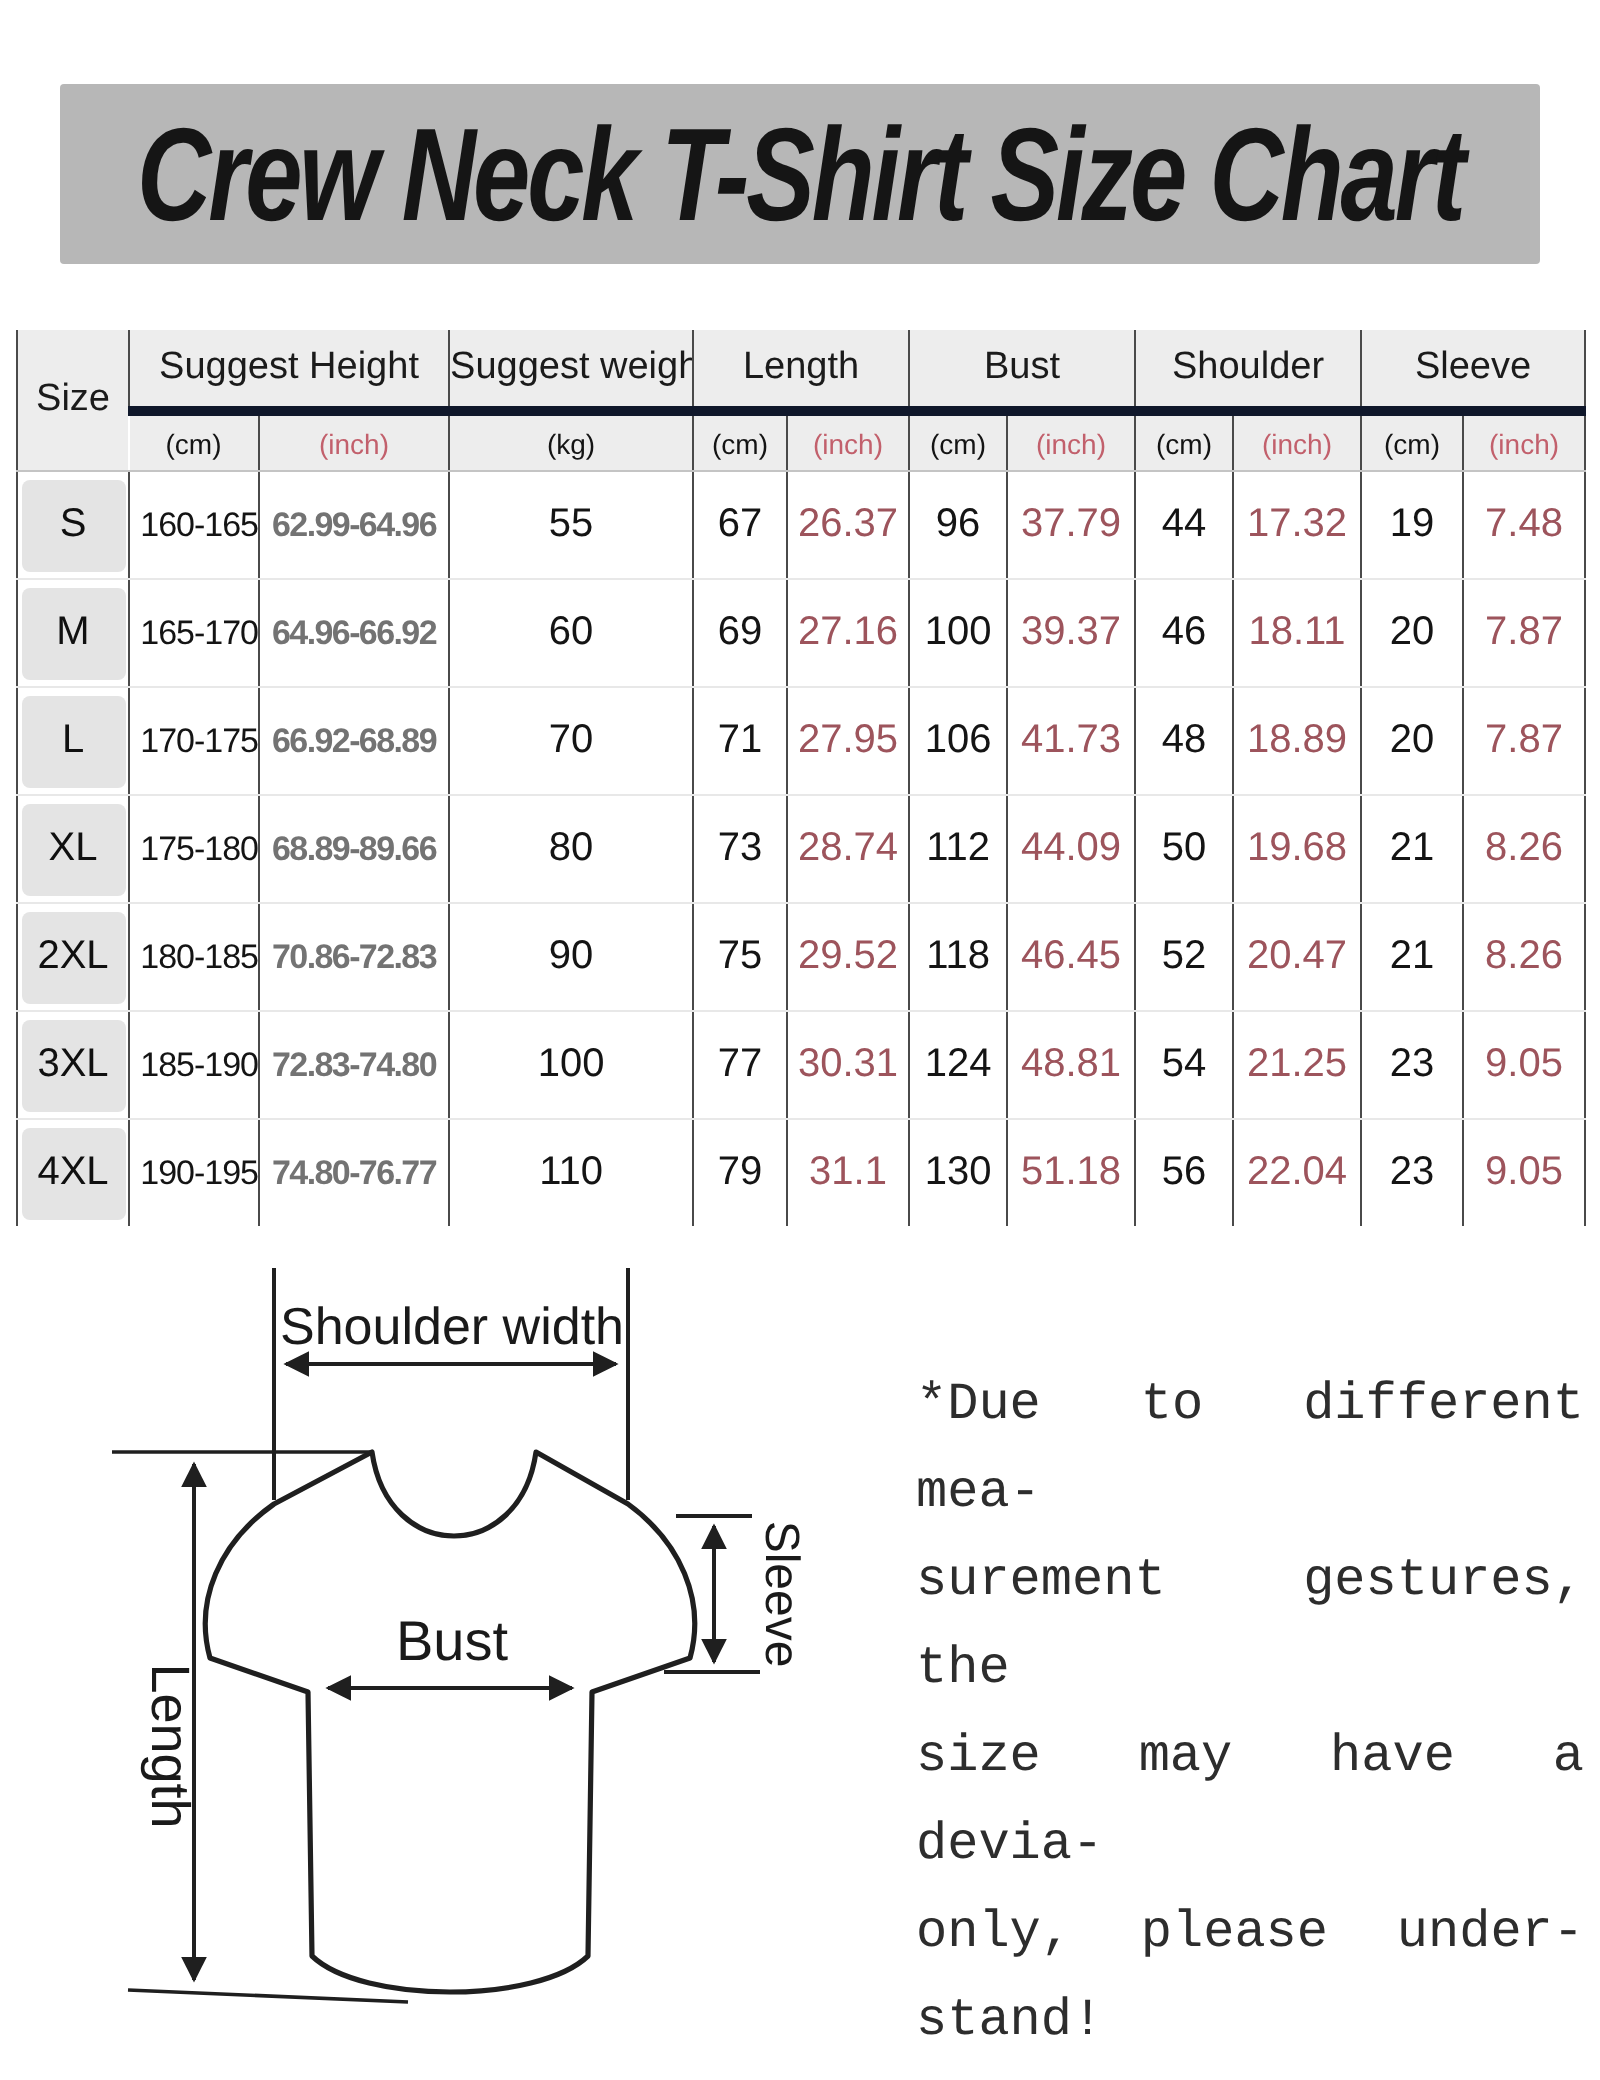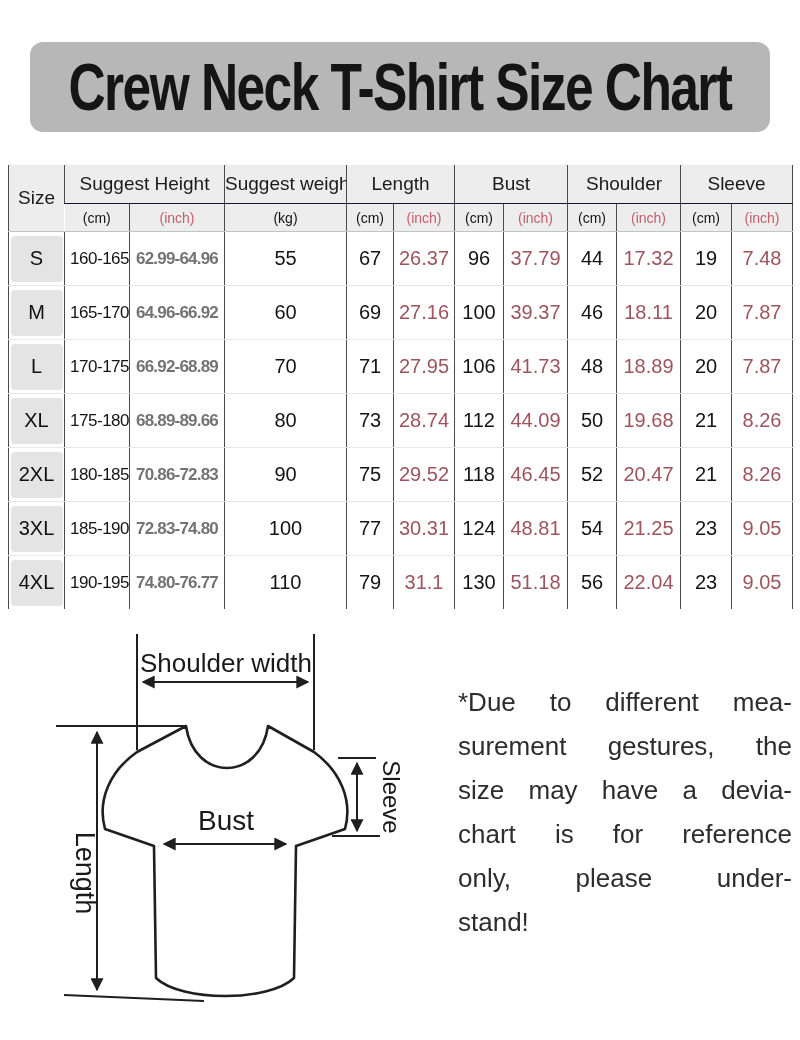--- a/index.html
+++ b/index.html
@@ -3,42 +3,42 @@
 <meta charset="utf-8">
 <style>
   html,body{margin:0;padding:0;}
   body{
     width:800px;height:1040px;position:relative;background:#ffffff;
     font-family:"Liberation Sans",sans-serif;color:#141414;overflow:hidden;
   }
   
   .banner{
     position:absolute;left:30px;top:42px;width:740px;height:90px;
-    background:#b7b7b7;border-radius:13px;
-    display:flex;align-items:center;justify-content:center;overflow:hidden;
+    background:#b7b7b7;border-radius:2px;
+    display:flex;align-items:center;justify-content:center;overflow:hidden;font-style:italic;
   }
   .banner-text{
     font-weight:bold;font-size:66px;letter-spacing:-2px;color:#151515;
     white-space:nowrap;transform:scaleX(0.78);
   }
   
   table.size-table{
     position:absolute;left:8px;top:165px;width:784px;
     border-collapse:collapse;table-layout:fixed;
     border-left:1px solid #4a4a4a;border-right:1px solid #4a4a4a;
   }
   .size-table th,.size-table td{
     padding:0;margin:0;text-align:center;vertical-align:middle;
     font-weight:normal;border-left:1px solid #4a4a4a;
     overflow:hidden;white-space:nowrap;
   }
   .size-table tr>*:first-child{border-left:none;}
   thead th{background:#ededed;}
   tr.grp-row th{height:38px;font-size:19px;color:#1b1b1b;}
-  th.grp{border-bottom:1px solid #0f172a;text-align:center;}
+  th.grp{border-bottom:5px solid #0f172a;text-align:center;}
   th.th-size{font-size:20px;border-bottom:1px solid #c4c4c4;}
   tr.units th{height:27px;font-size:14px;border-bottom:1px solid #c4c4c4;}
   th.u-in{color:#c2606c;}
   tbody td{height:53px;font-size:20px;border-bottom:1px solid #e8e8e8;background:#fff;}
   tbody tr:last-child td{border-bottom:none;}
   td.in{color:#9d545c;}
   td.t-hcm{font-size:17px;letter-spacing:-0.5px;text-align:right;}
   td.t-hin{font-size:17px;letter-spacing:-0.8px;color:#737373;font-weight:bold;}
   .chip{
     display:inline-flex;align-items:center;justify-content:center;
@@ -50,21 +50,21 @@
   svg.diagram text{
     font-family:"Liberation Sans",sans-serif;fill:#1a1a1a;
   }
   
   .note{
     position:absolute;left:458px;top:680px;width:334px;
     font-size:26px;line-height:44px;color:#2d2d2d;
   }
   .note-line{
     text-align:justify;text-align-last:justify;
-    text-justify:distribute;text-justify:inter-character;
+    text-justify:distribute;text-justify:inter-character;font-family:Liberation Mono, monospace;
   }
   .note-line.last{text-align-last:left;}
 </style>
 </head>
 <body>
 
 <div class="banner">
   <span class="banner-text">Crew Neck T-Shirt Size Chart</span>
 </div>
 
@@ -237,16 +237,15 @@
   <line x1="298" y1="128" x2="336" y2="128" stroke="#1f1f1f" stroke-width="2"></line>
   <line x1="292" y1="206" x2="340" y2="206" stroke="#1f1f1f" stroke-width="2"></line>
   <line x1="317" y1="133" x2="317" y2="201" stroke="#1f1f1f" stroke-width="2" marker-start="url(#ah)" marker-end="url(#ah)"></line>
   <text transform="translate(343,167) rotate(90)" text-anchor="middle" font-size="24">Sleeve</text>
 </svg>
 
 <div class="note">
   <div class="note-line">*Due to different mea-</div>
   <div class="note-line">surement gestures, the</div>
   <div class="note-line">size may have a devia-</div>
-  <div class="note-line">chart is for reference</div>
   <div class="note-line">only, please under-</div>
   <div class="note-line last">stand!</div>
 </div>
 
 </body></html>

